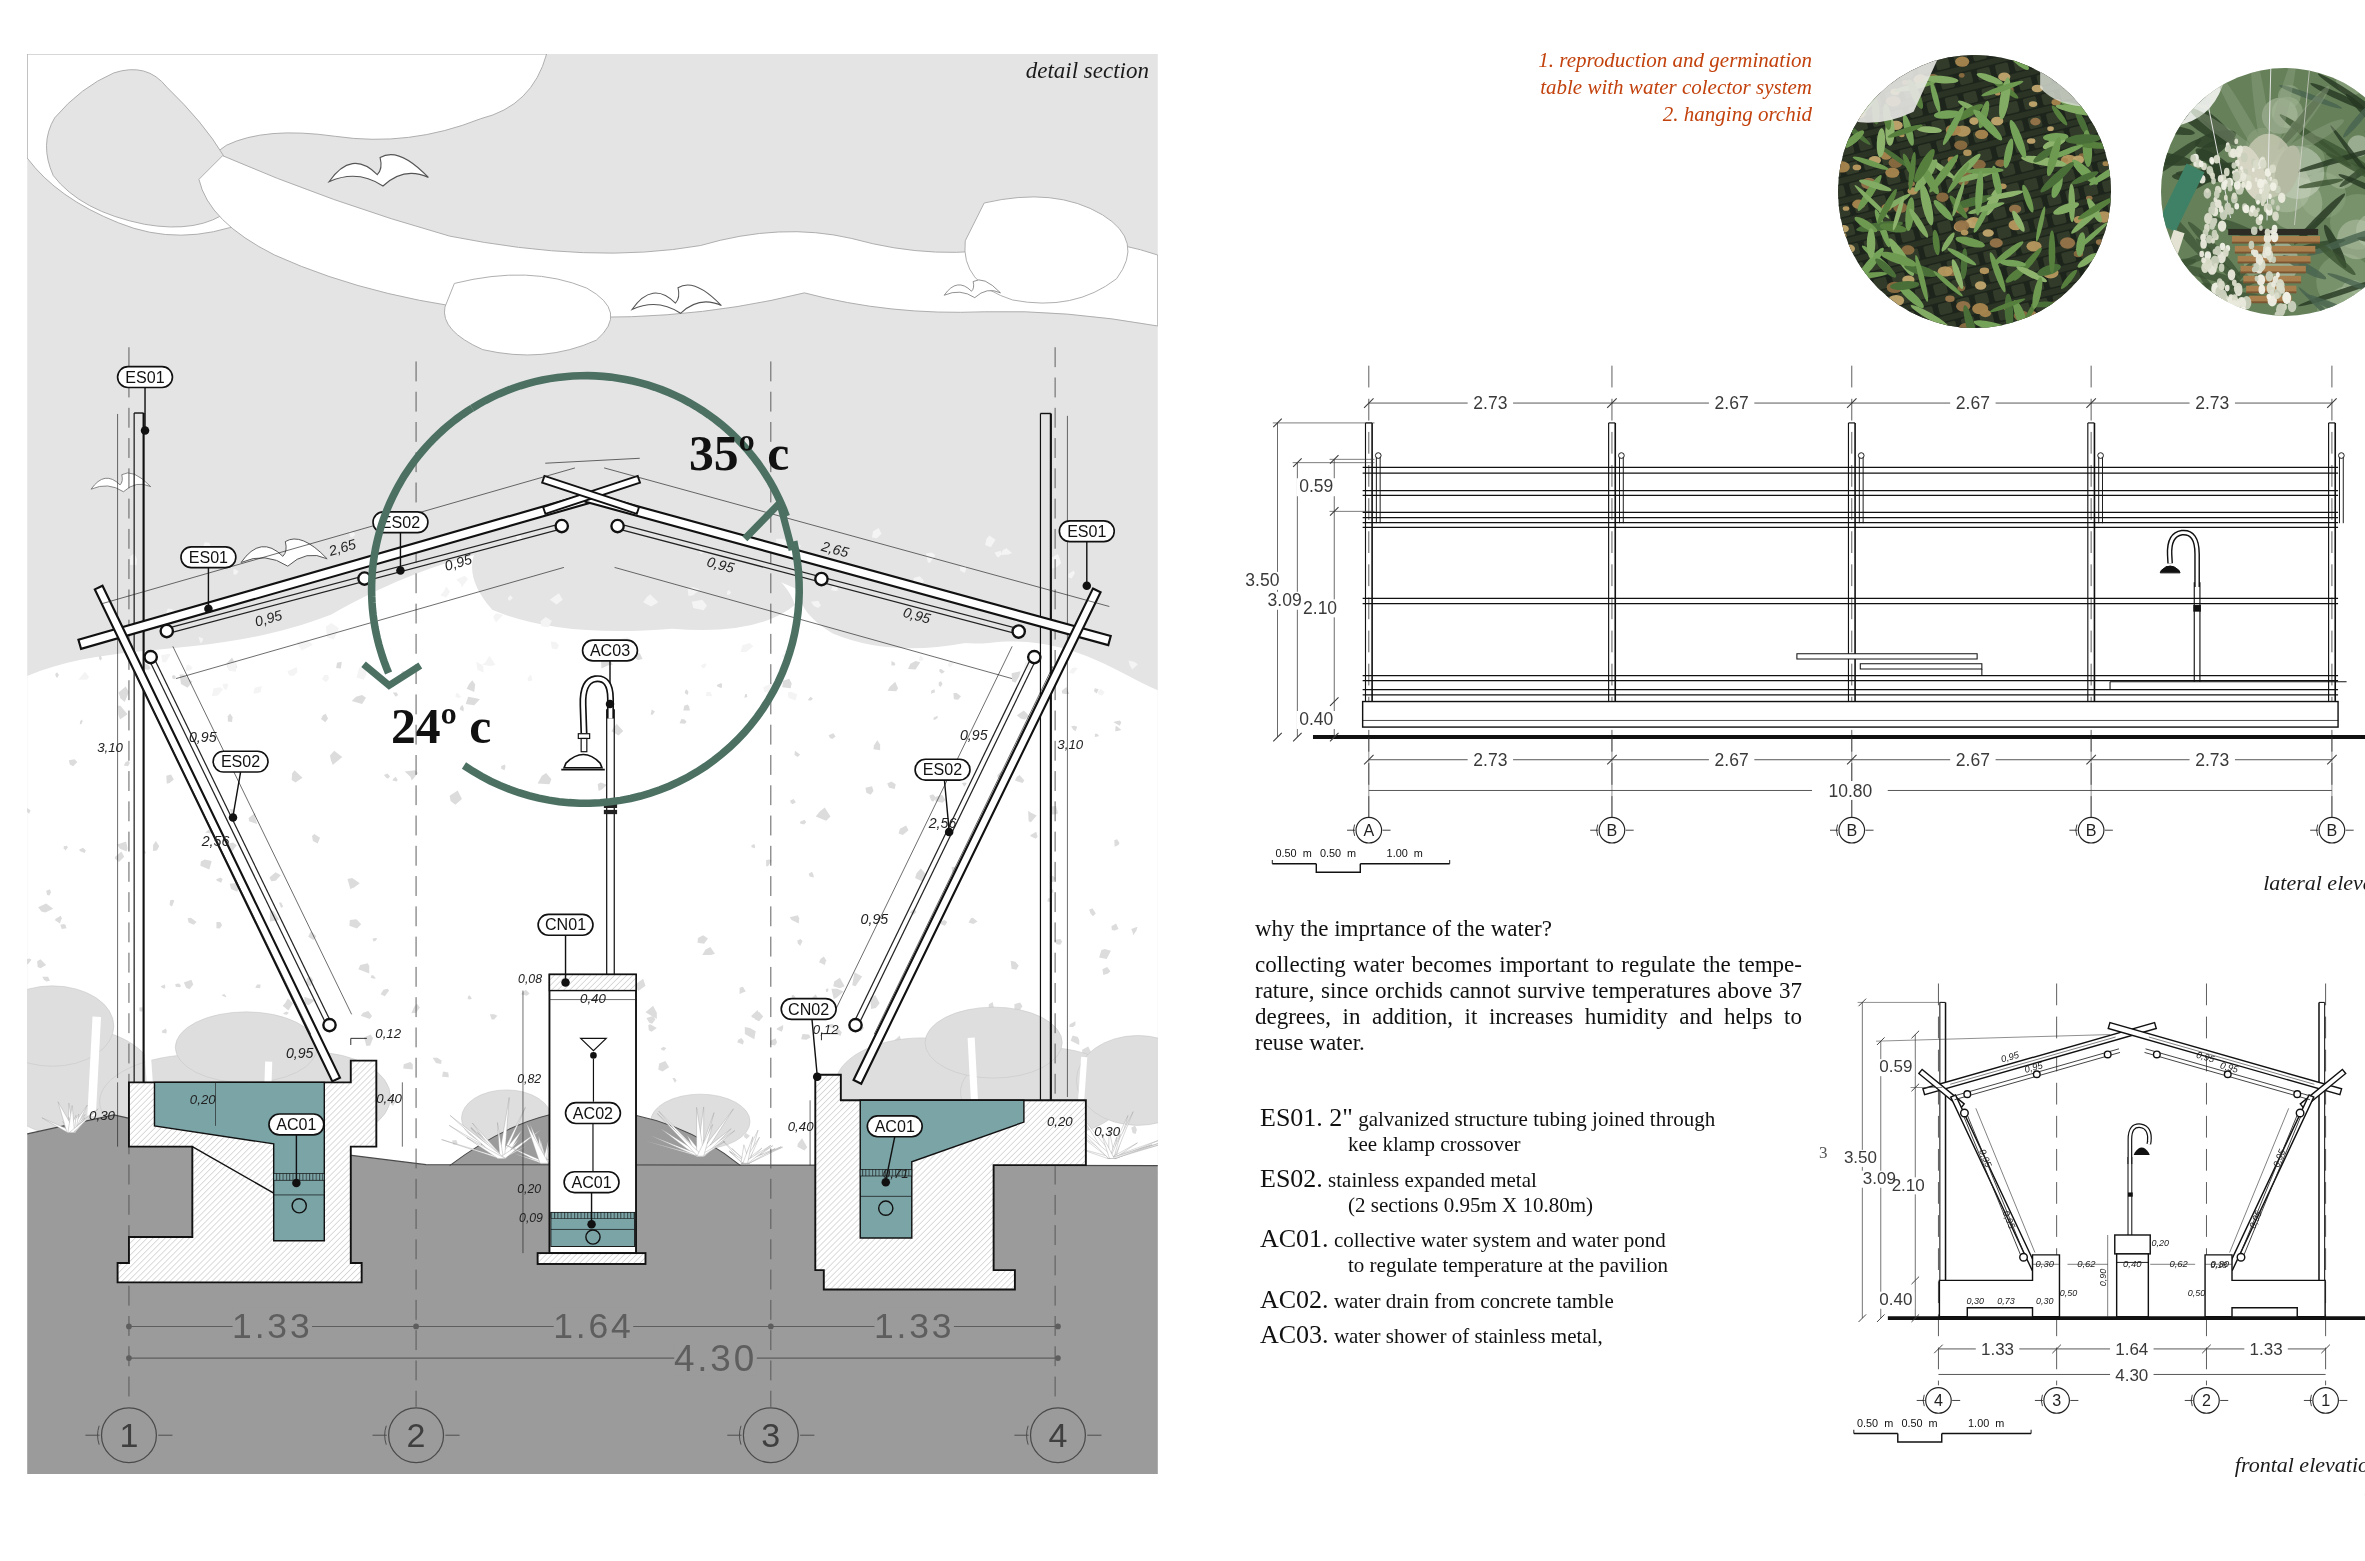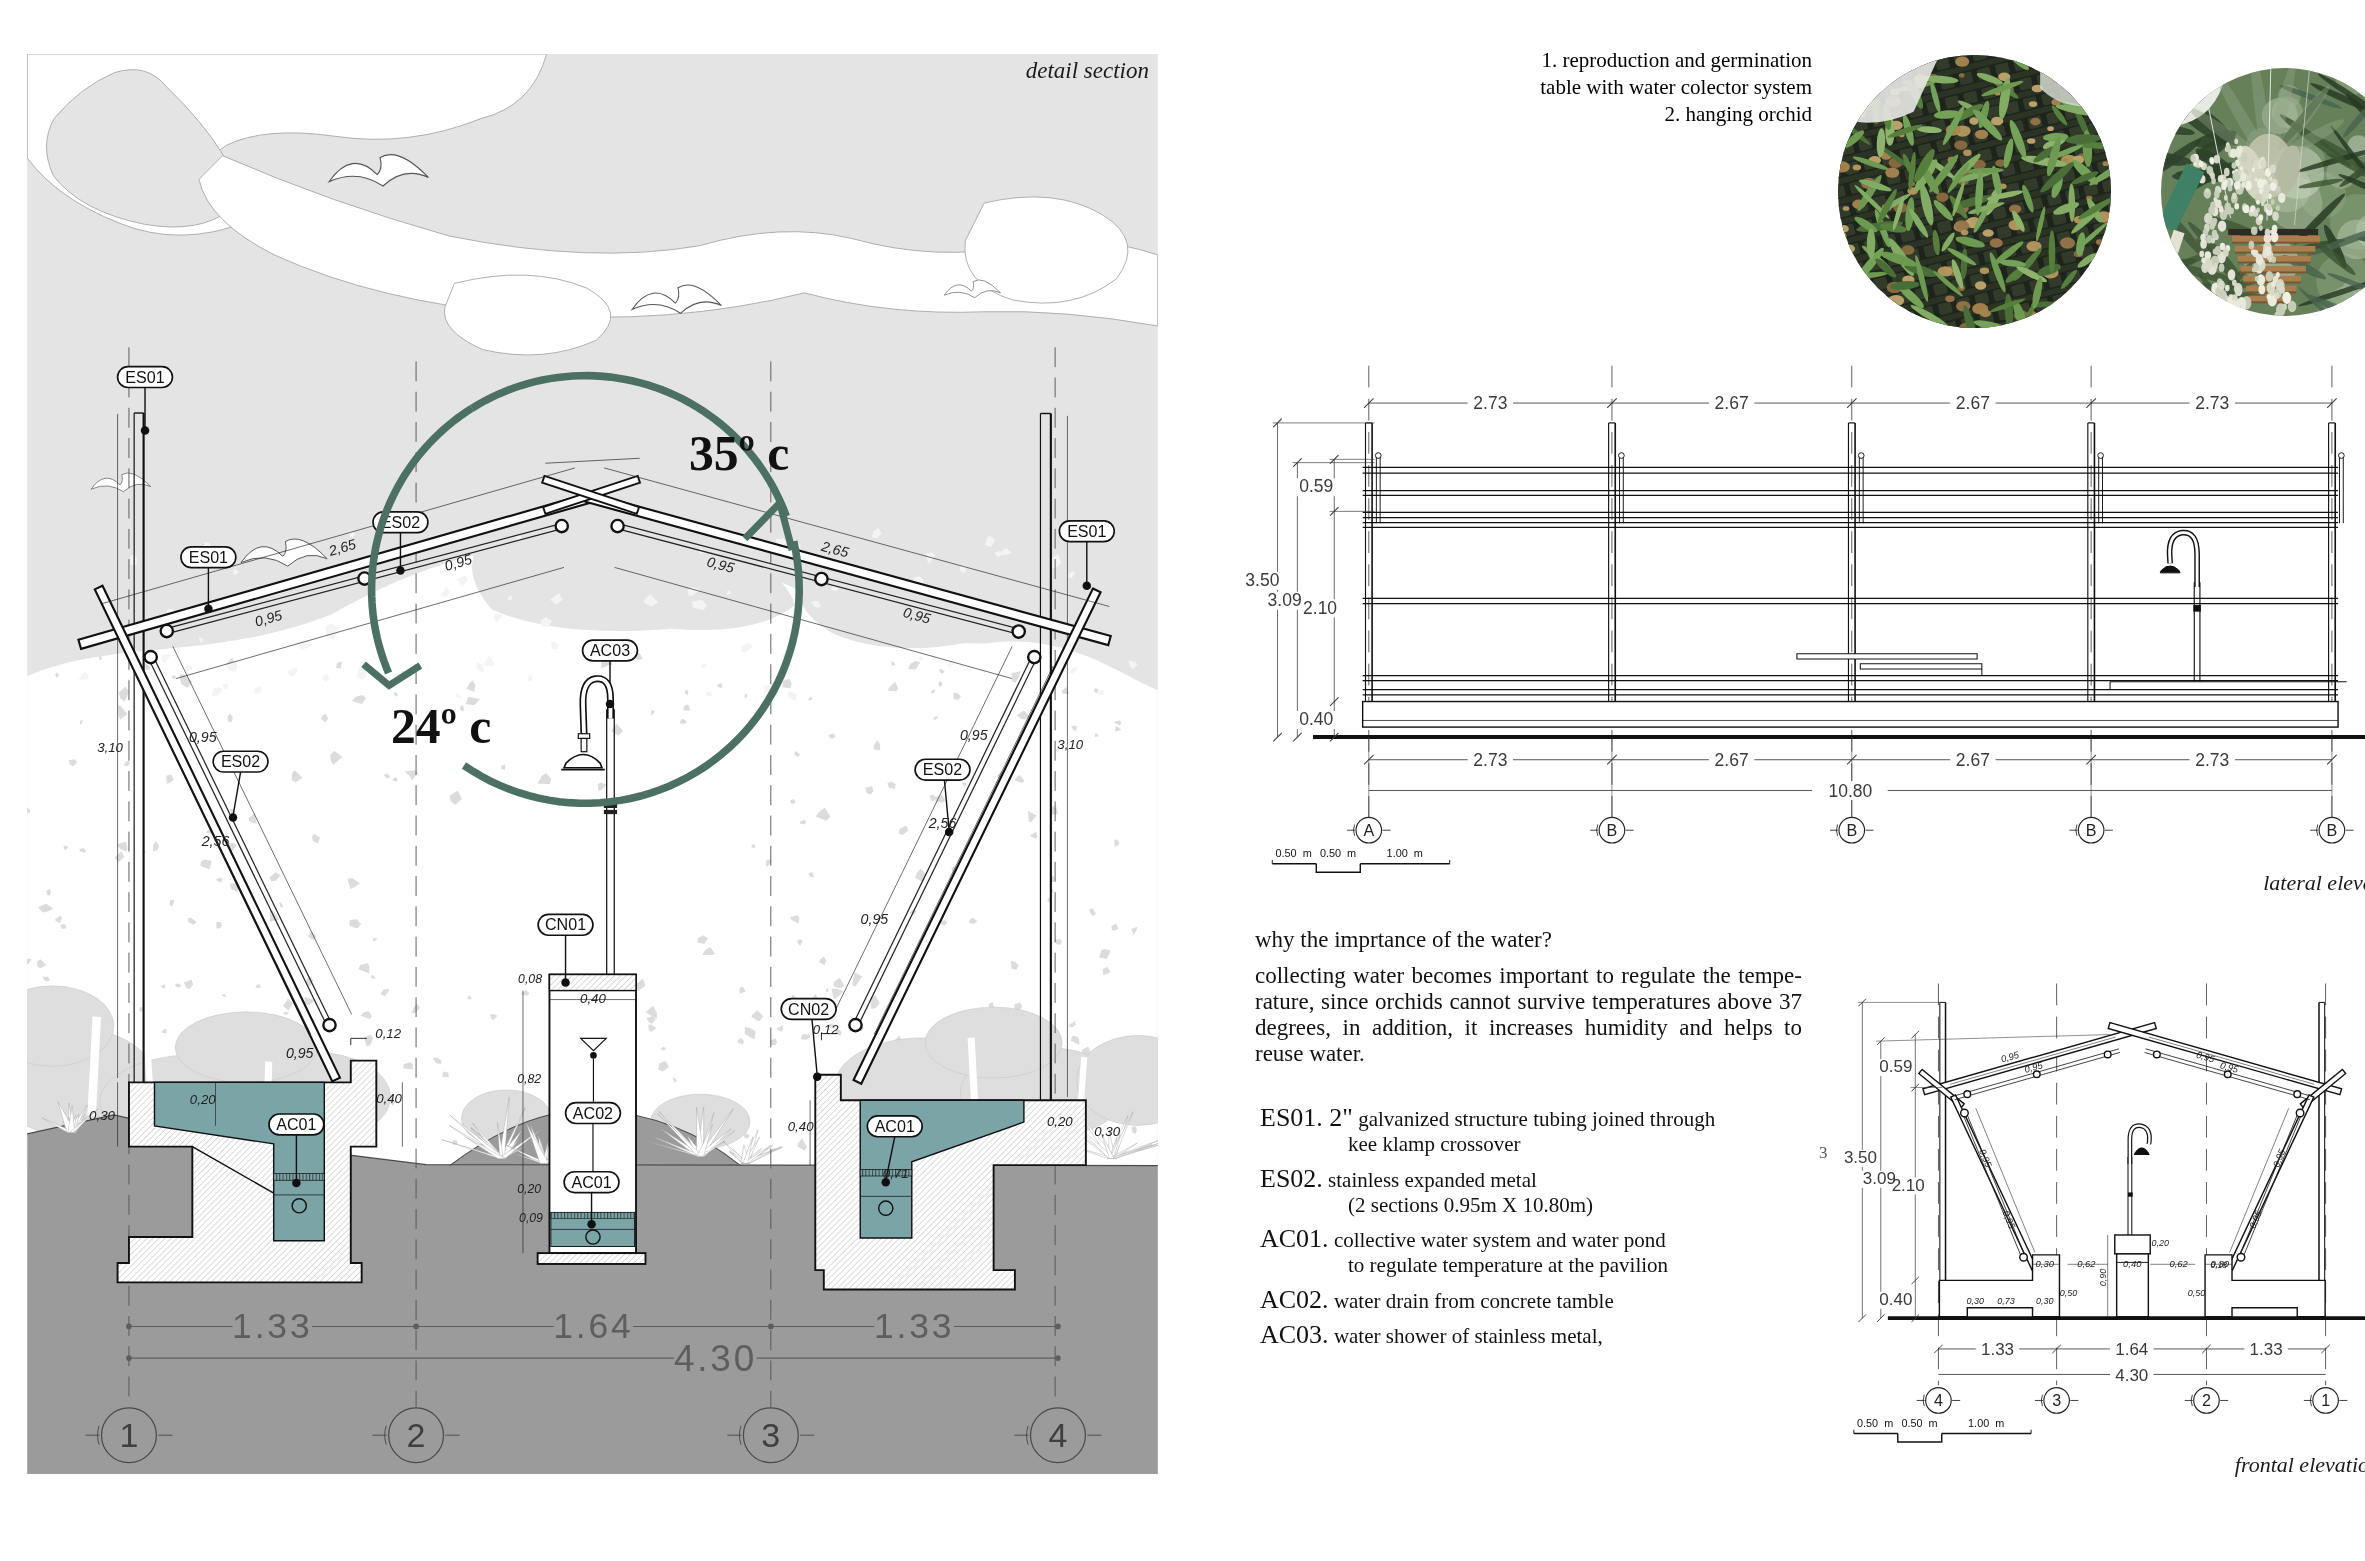--- a/index.html
+++ b/index.html
@@ -1,20 +1,20 @@
 <!DOCTYPE html>
 <html style="font-size:7.6px"><head><meta charset="utf-8"><style>
 html,body{margin:0;padding:0;width:2413px;height:1561px;background:#fff;overflow:hidden}
 body{position:relative;font-family:"Liberation Serif",serif;}
-#cap{position:absolute;left:1509px;top:47px;width:303px;text-align:right;font-size:21px;line-height:27px;color:#000000;}
+#cap{position:absolute;left:1509px;top:47px;width:303px;text-align:right;font-style:italic;font-size:21px;line-height:27px;color:#c2410c;}
 #detlbl{position:absolute;left:946px;top:58px;width:203px;text-align:right;font-style:italic;font-size:23px;color:#1a1a1a;}
 #latlbl{position:absolute;left:2176px;top:870px;width:232px;text-align:right;font-style:italic;font-size:22px;color:#1a1a1a;}
 #frontlbl{position:absolute;left:2148px;top:1452px;width:232px;text-align:right;font-style:italic;font-size:22px;color:#1a1a1a;}
 #para{position:absolute;left:1255px;top:916px;width:547px;font-size:23px;line-height:26px;color:#111;}
-#para p{margin:11px 0 10px 0;text-align:left;}
+#para p{margin:0 0 10px 0;text-align:left;}
 #para .jl{text-align:justify;text-align-last:justify;}
 #legend{position:absolute;left:1260px;top:1105px;width:596px;color:#111;}
 .li{padding-left:88px;text-indent:-88px;font-size:21px;line-height:25px;margin-bottom:8.5px;}
 .c{font-size:26px;}
 #pg{position:absolute;left:2356px;top:1480px;width:28px;text-align:center;font-size:20px;color:#2c3845;font-family:"Liberation Sans",sans-serif;}
 #stray3{position:absolute;left:1819px;top:1143px;font-size:17px;color:#555;}
 </style></head><body>
 
 <svg style="position:absolute;left:27px;top:54px" width="1131" height="1420" viewBox="57 115 2390 3002">
     <defs>

